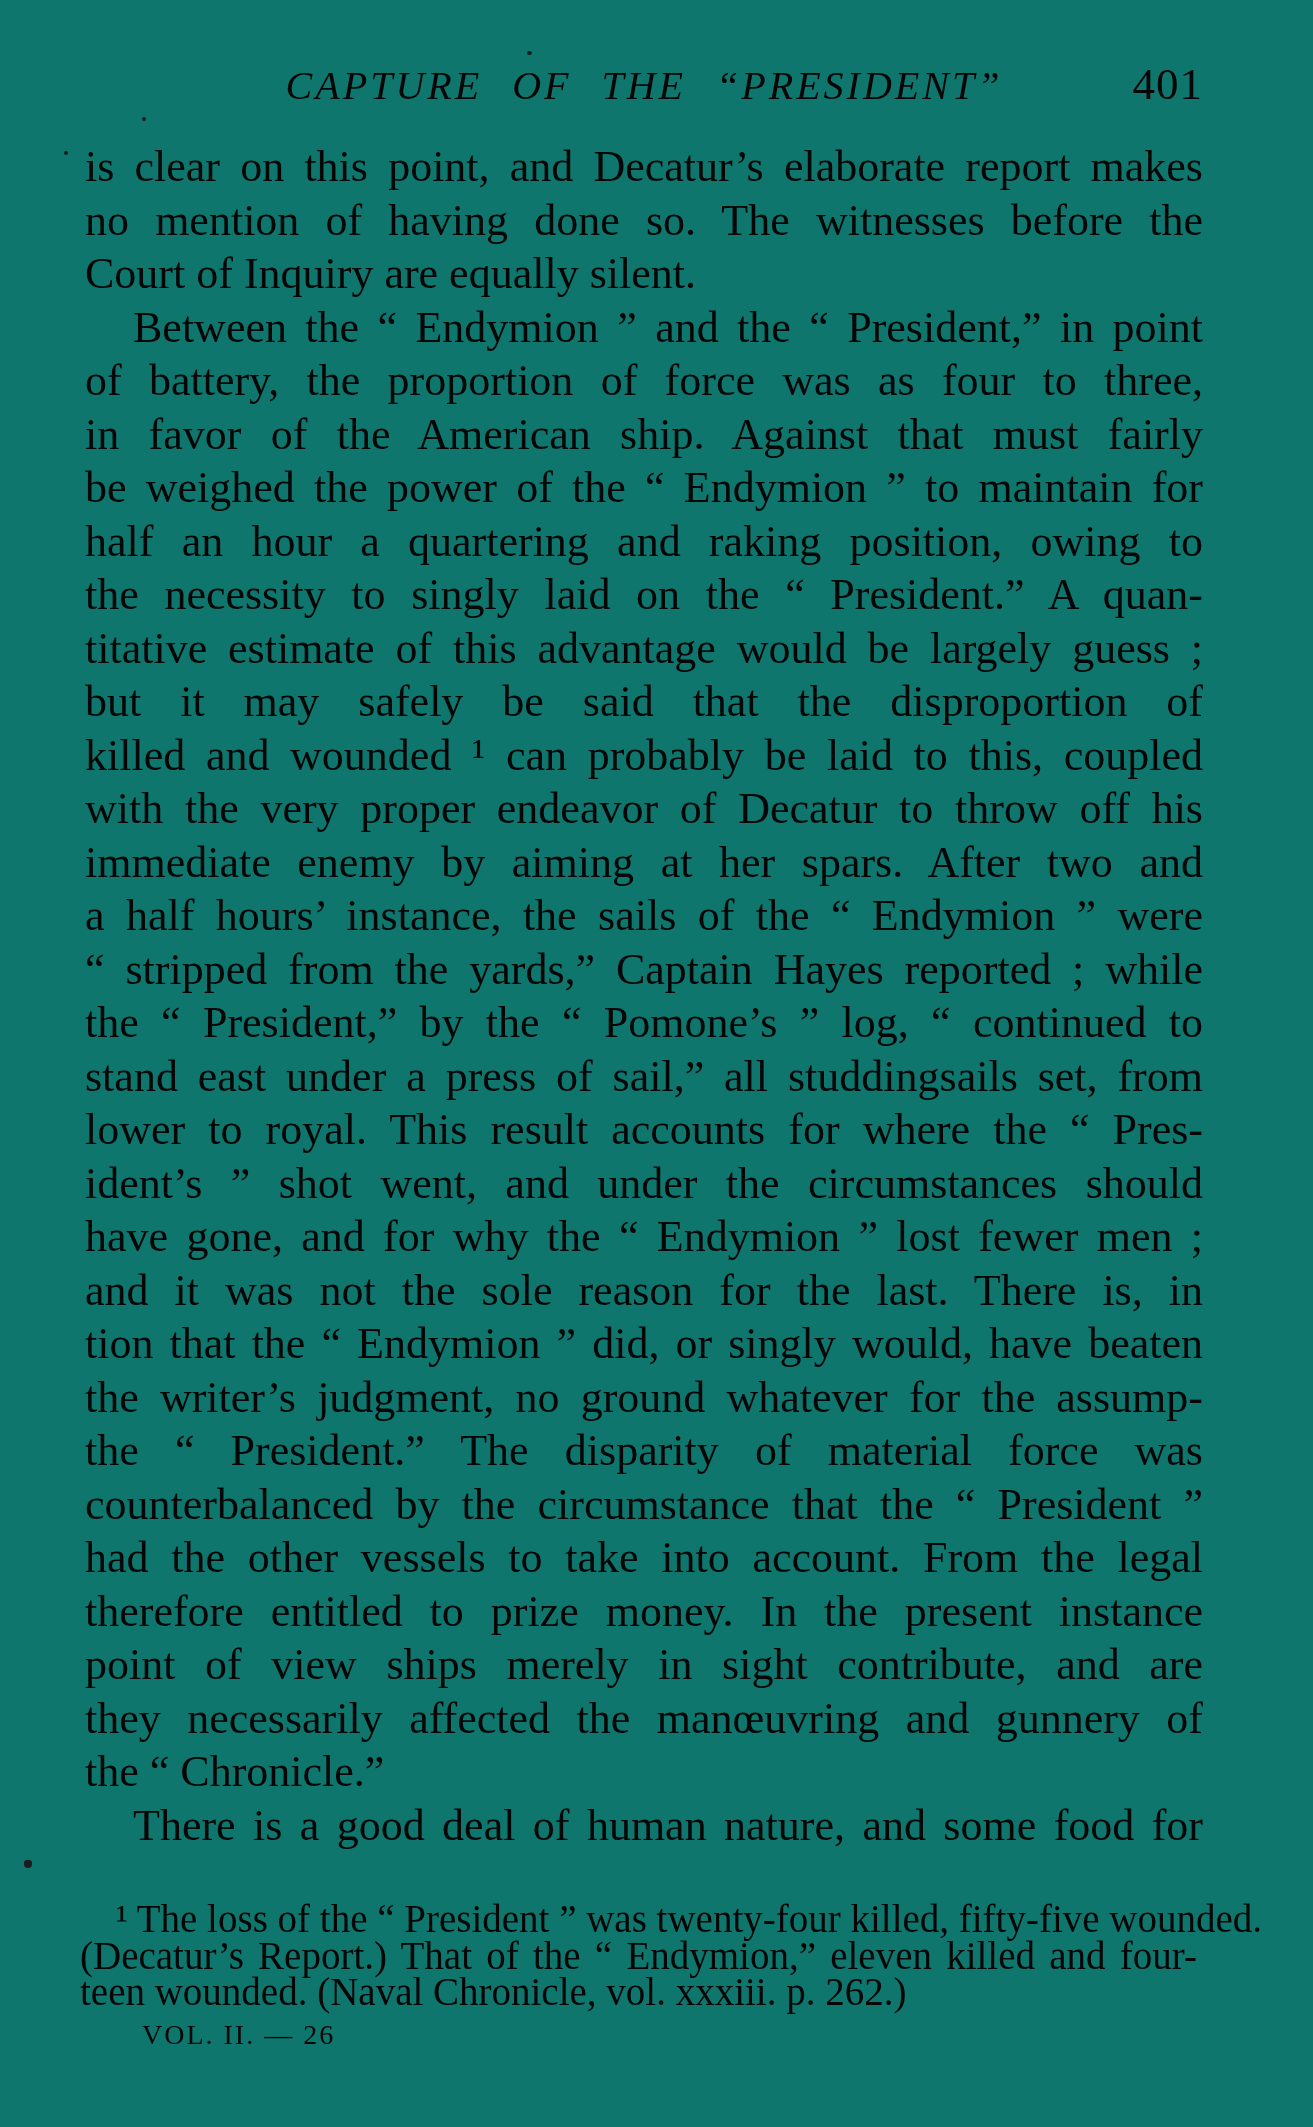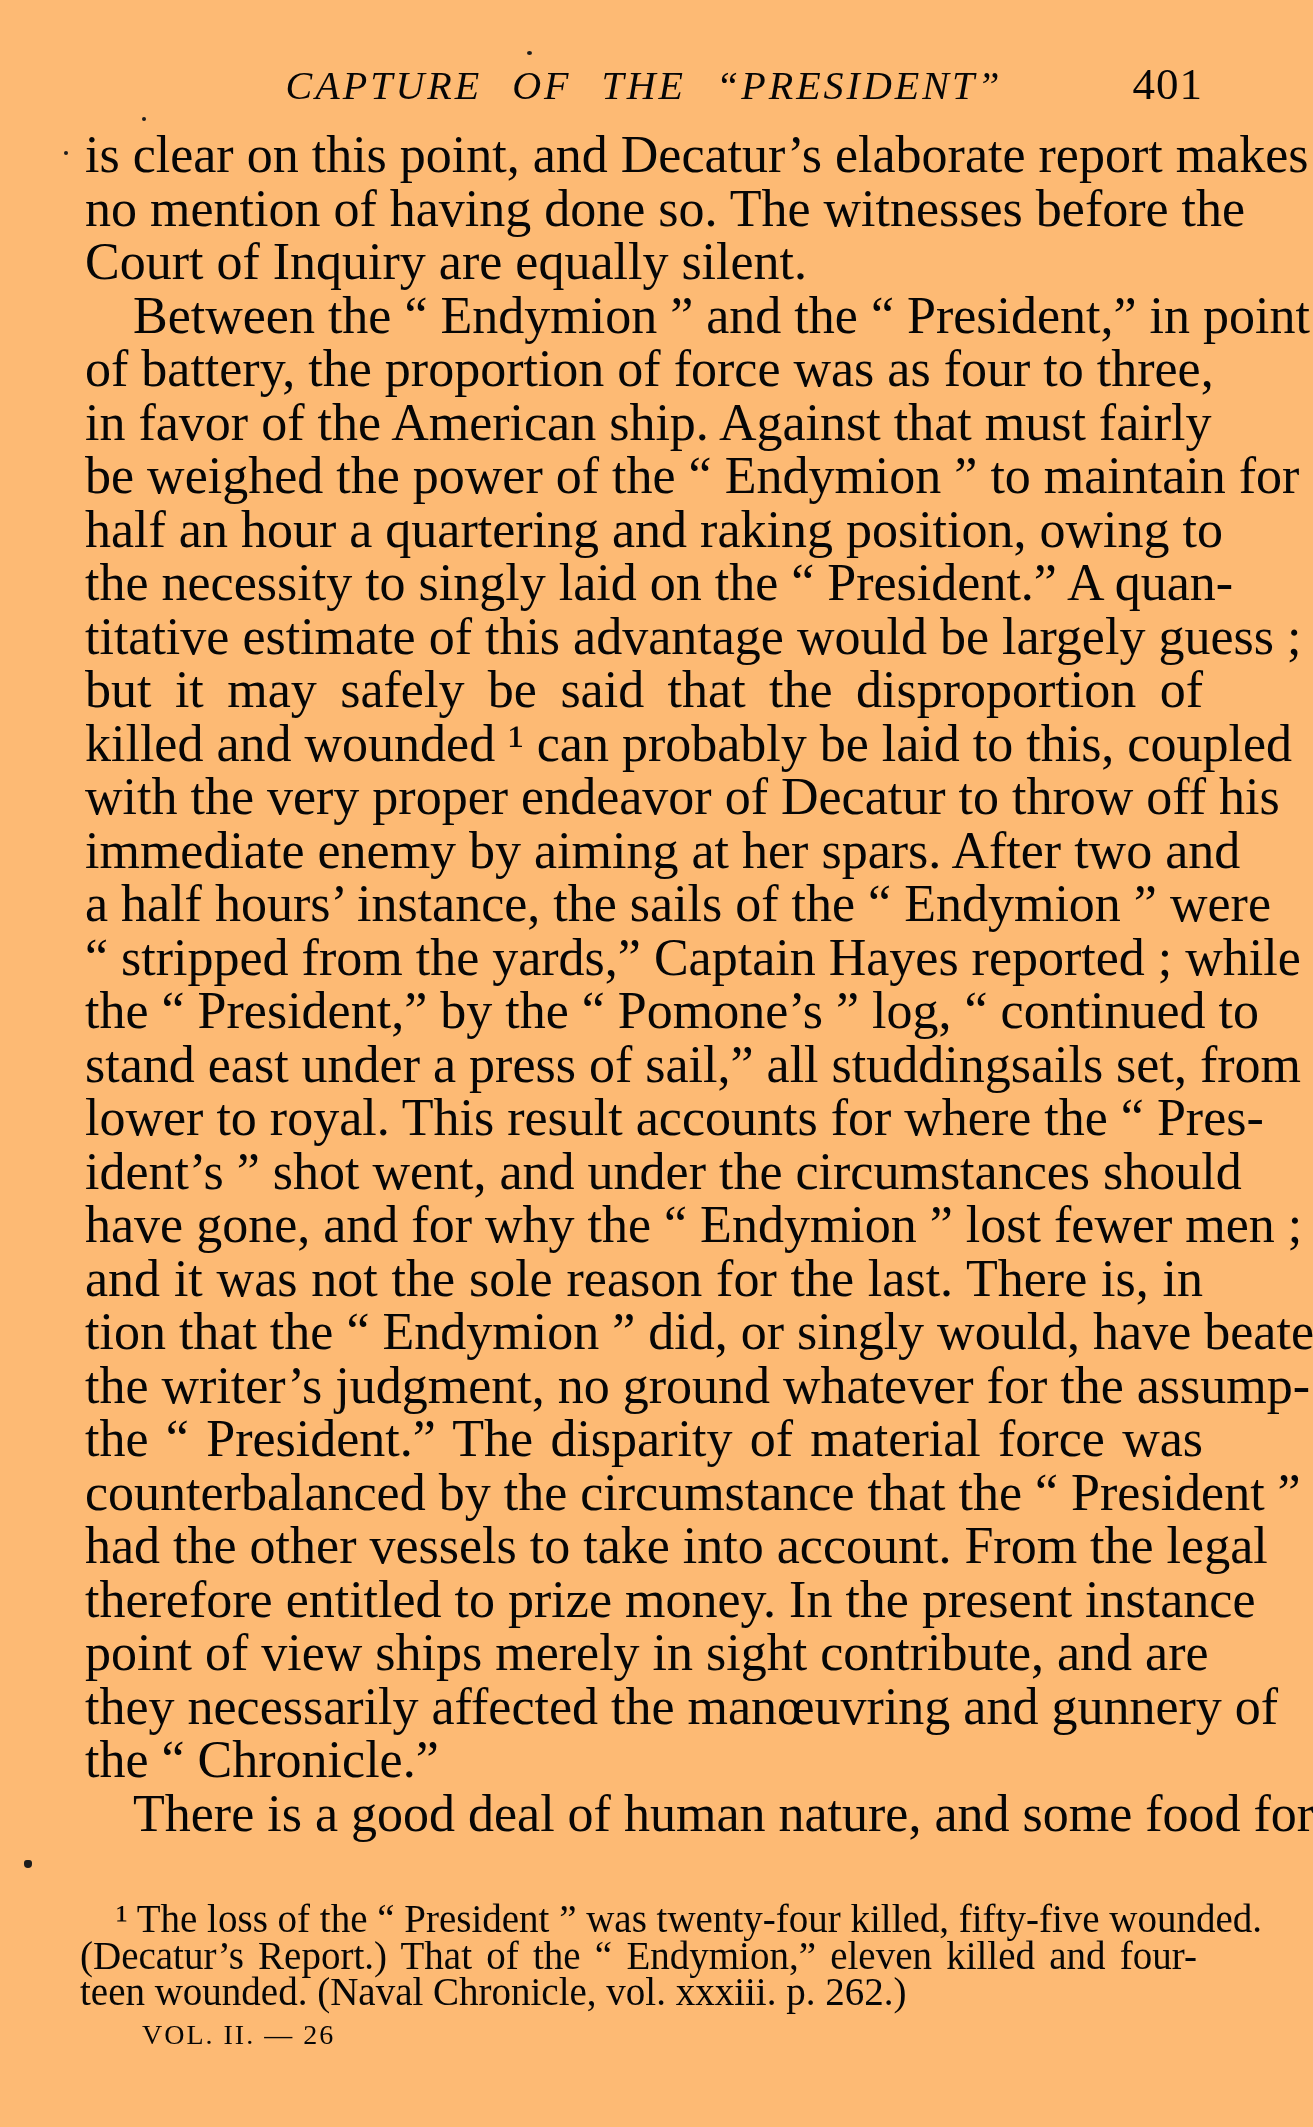--- a/index.html
+++ b/index.html
@@ -4,21 +4,21 @@
 <style>
   html, body {
     margin: 0;
     padding: 0;
     background: #ffffff;
   }
   .page {
     position: relative;
     width: 1313px;
     height: 2127px;
-    background: #fdba74;
+    background: #0f766e;
     color: #060606;
     font-family: "Liberation Serif", "DejaVu Serif", serif;
     overflow: hidden;
   }
   
   .header-row {
     position: absolute;
     top: 60px;
     left: 85px;
     width: 1118px;
@@ -41,24 +41,24 @@
     position: absolute;
     right: 0;
     top: 0;
     font-size: 45px;
     line-height: 48px;
     letter-spacing: 1px;
   }
   
   .body-block {
     position: absolute;
-    top: 128px;
+    top: 140px;
     left: 85px;
     width: 1118px;
-    font-size: 52px;
+    font-size: 44px;
   }
   .body-block .line {
     height: 53.5px;
     line-height: 53.5px;
   }
   .line {
     white-space: nowrap;
     text-align: justify;
     text-align-last: justify;
     text-justify: inter-word;

